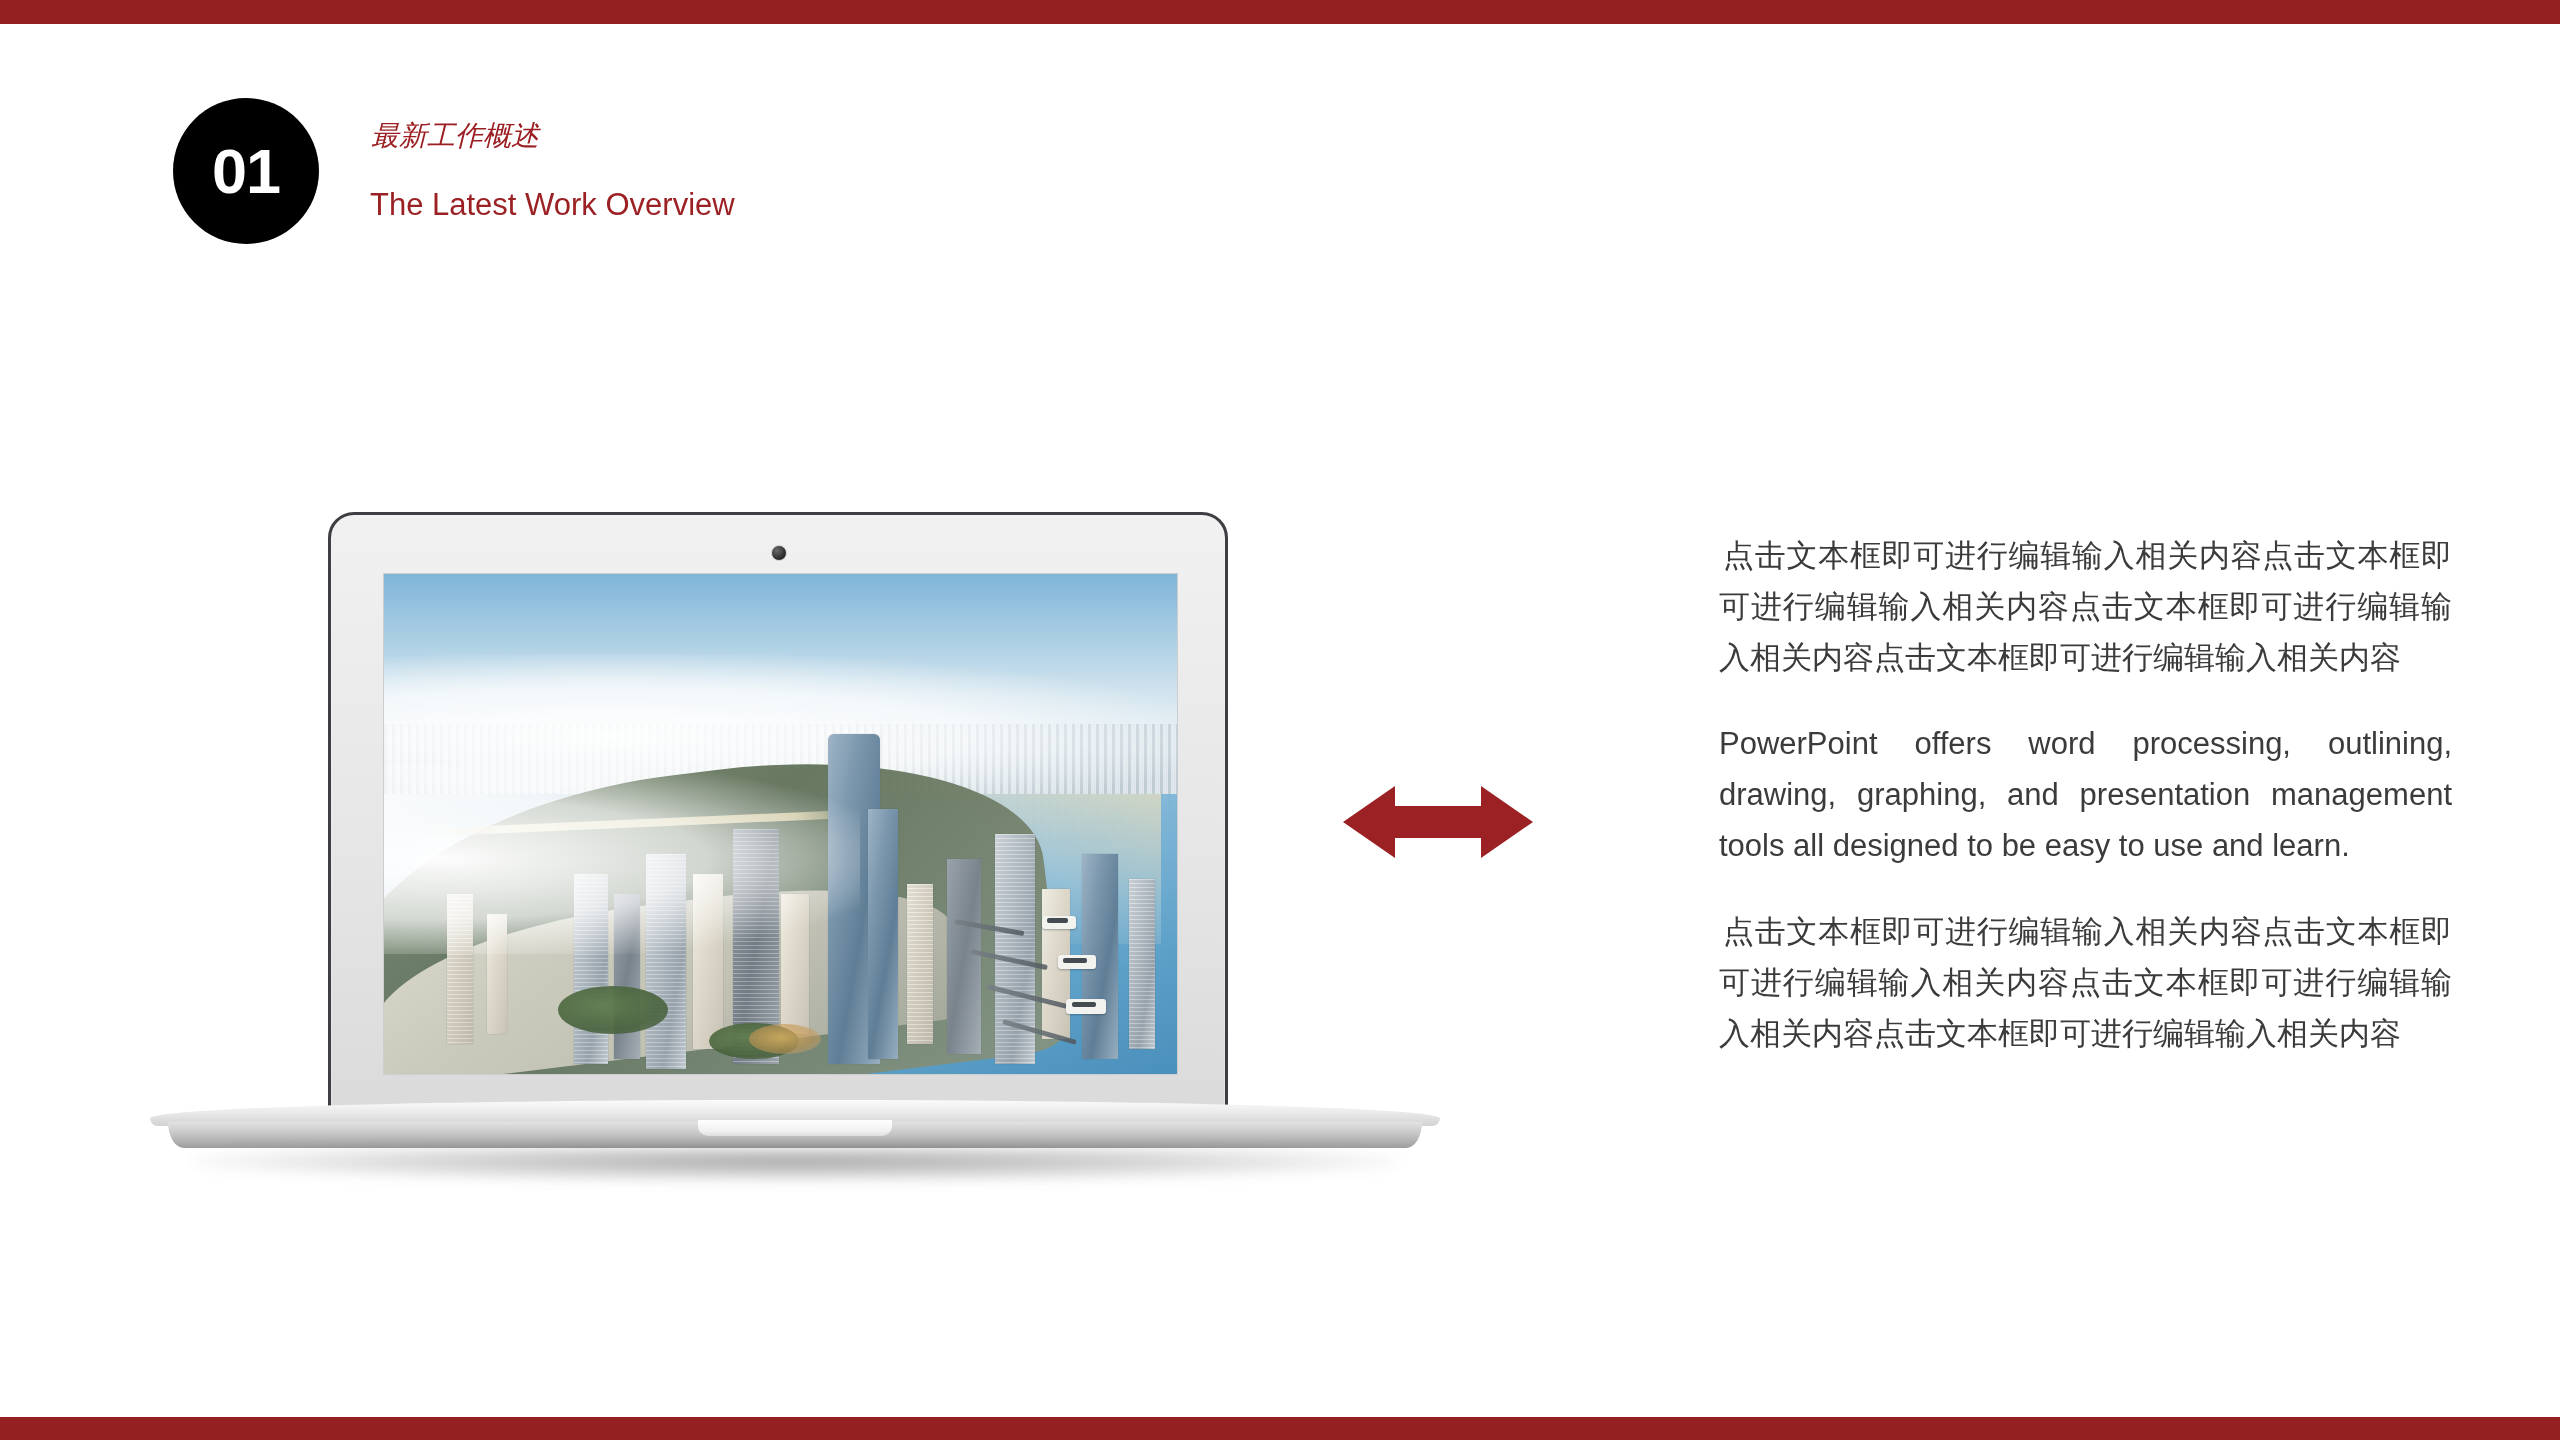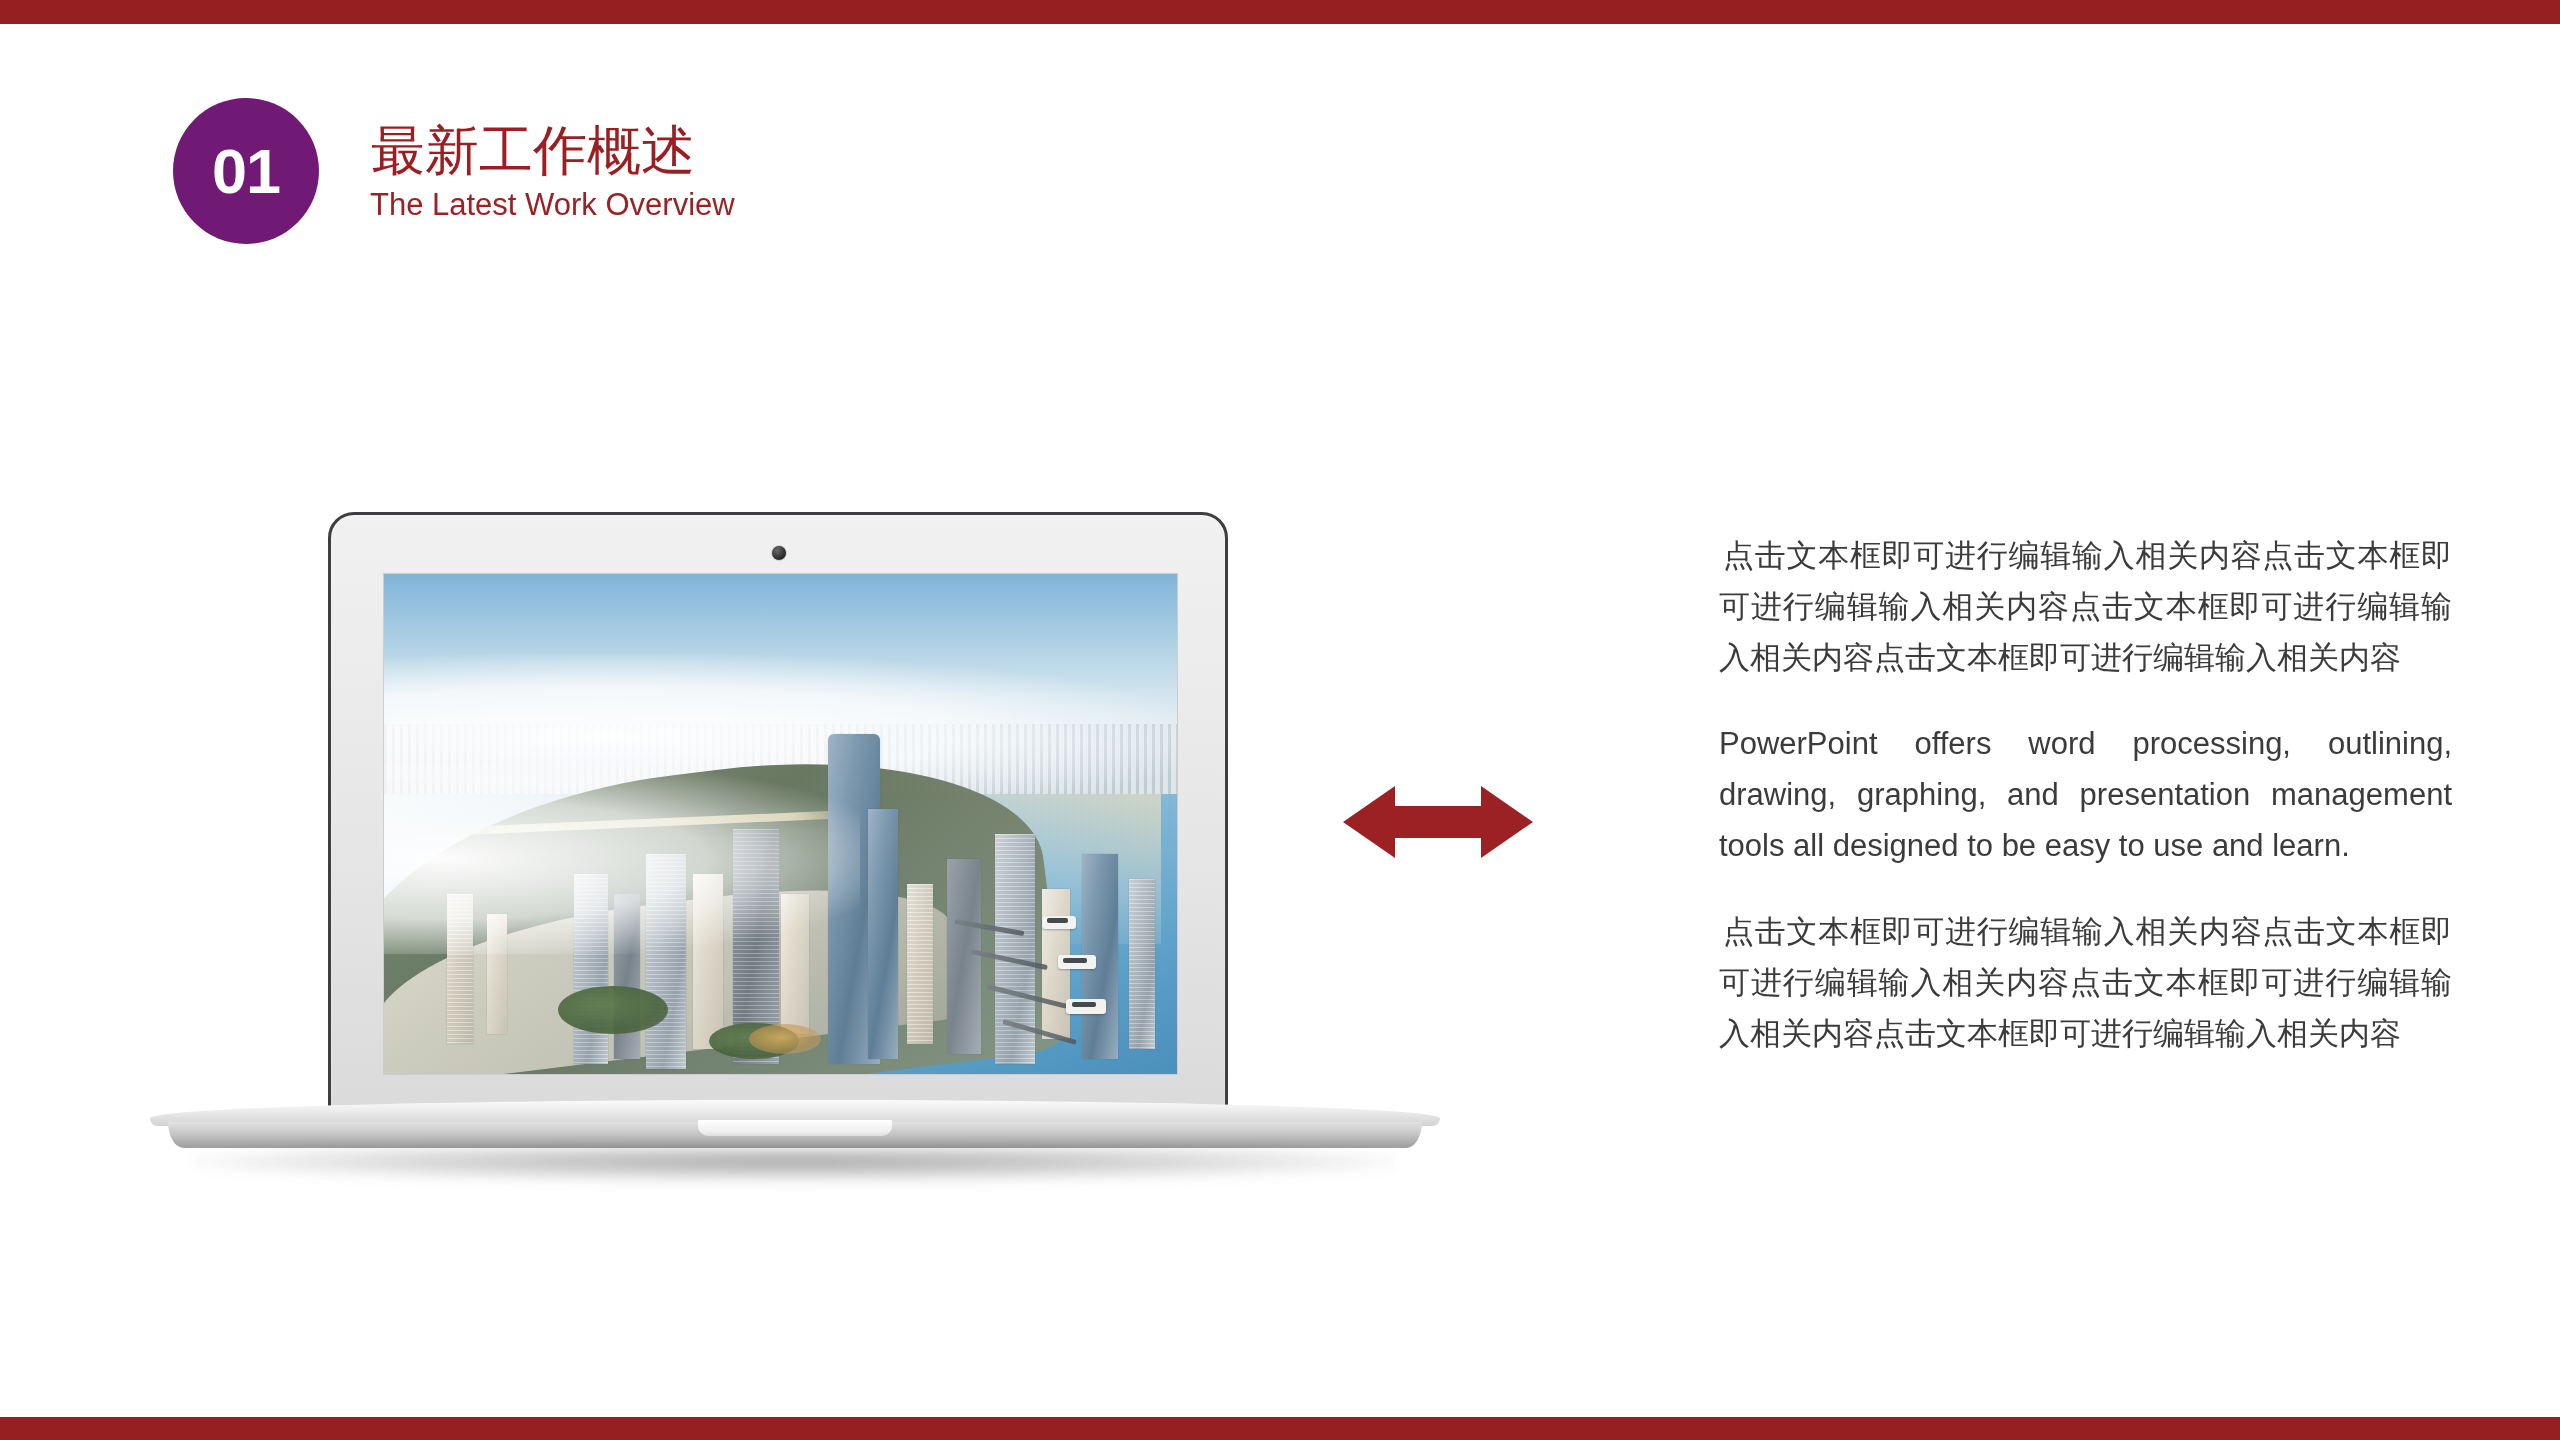--- a/index.html
+++ b/index.html
@@ -33,41 +33,42 @@
   .header {
     position: absolute;
     left: 0; top: 0;
     width: 2560px; height: 300px;
   }
   .badge-circle {
     position: absolute;
     left: 173px; top: 98px;
     width: 146px; height: 146px;
     border-radius: 50%;
-    background: #701a75;
+    background: #000000;
     display: flex;
     align-items: center;
     justify-content: center;
   }
   .badge-number {
     color: #ffffff;
     font-size: 63px;
     font-weight: bold;
     letter-spacing: -1px;
     line-height: 1;
     font-family: "Liberation Sans", "DejaVu Sans", sans-serif;
   }
   .title-cn {
     position: absolute;
     left: 371px; top: 120px;
-    font-size: 54px;
+    font-size: 28px;
     color: #9b1f22;
     line-height: 1.15;
     white-space: nowrap;
     font-family: "DejaVu Sans", "Liberation Sans", sans-serif;
+    font-style: italic;
   }
   .title-en {
     position: absolute;
     left: 370px; top: 187px;
     font-size: 31px;
     color: #9b2124;
     line-height: 1.15;
     white-space: nowrap;
     font-family: "Liberation Sans", "DejaVu Sans", sans-serif;
   }

